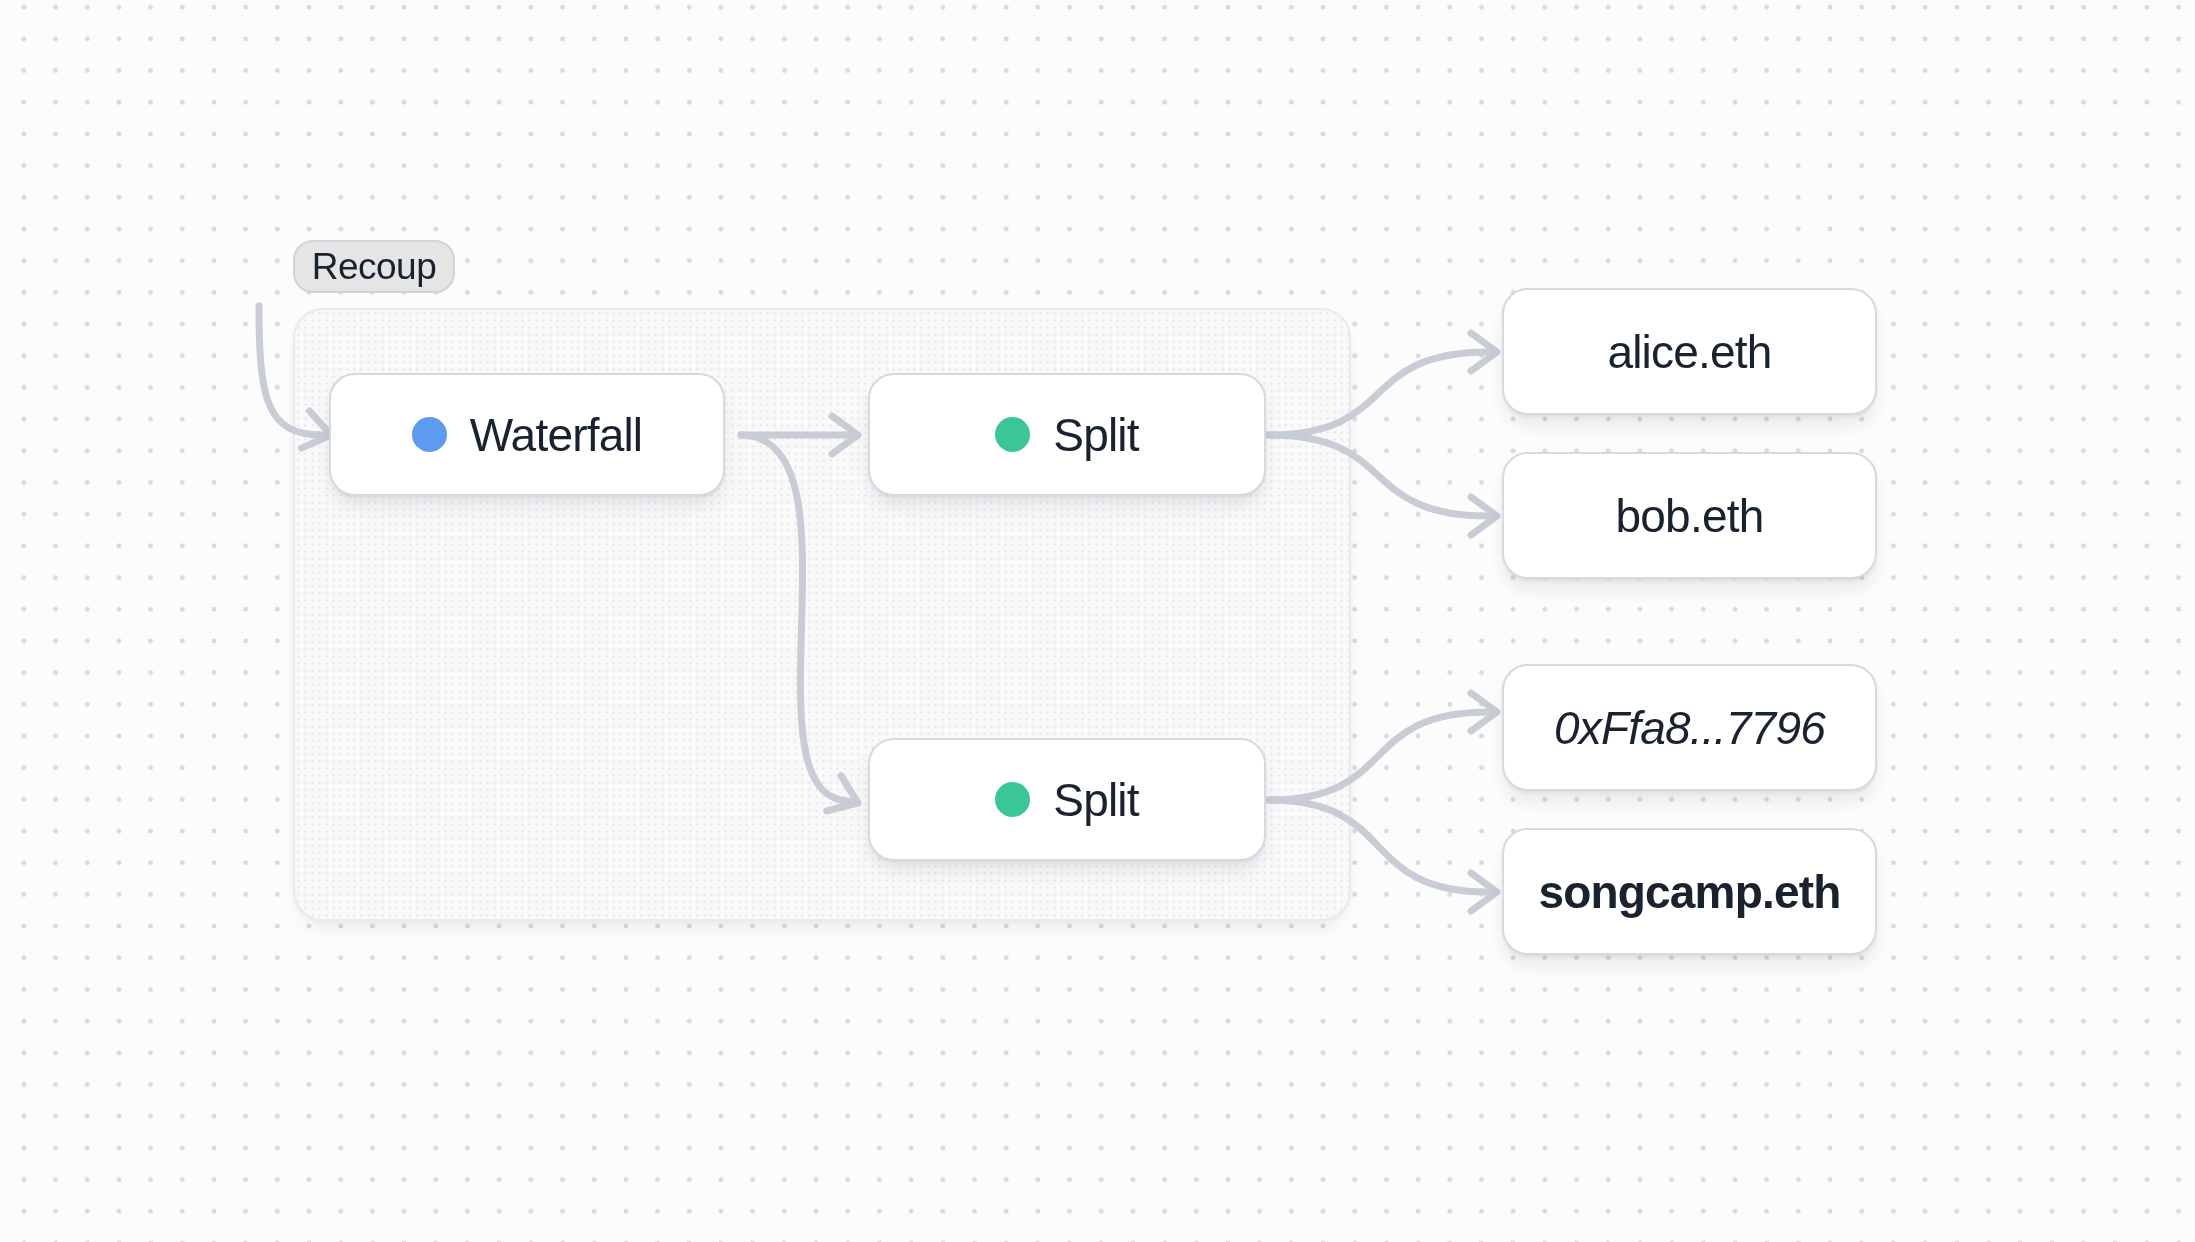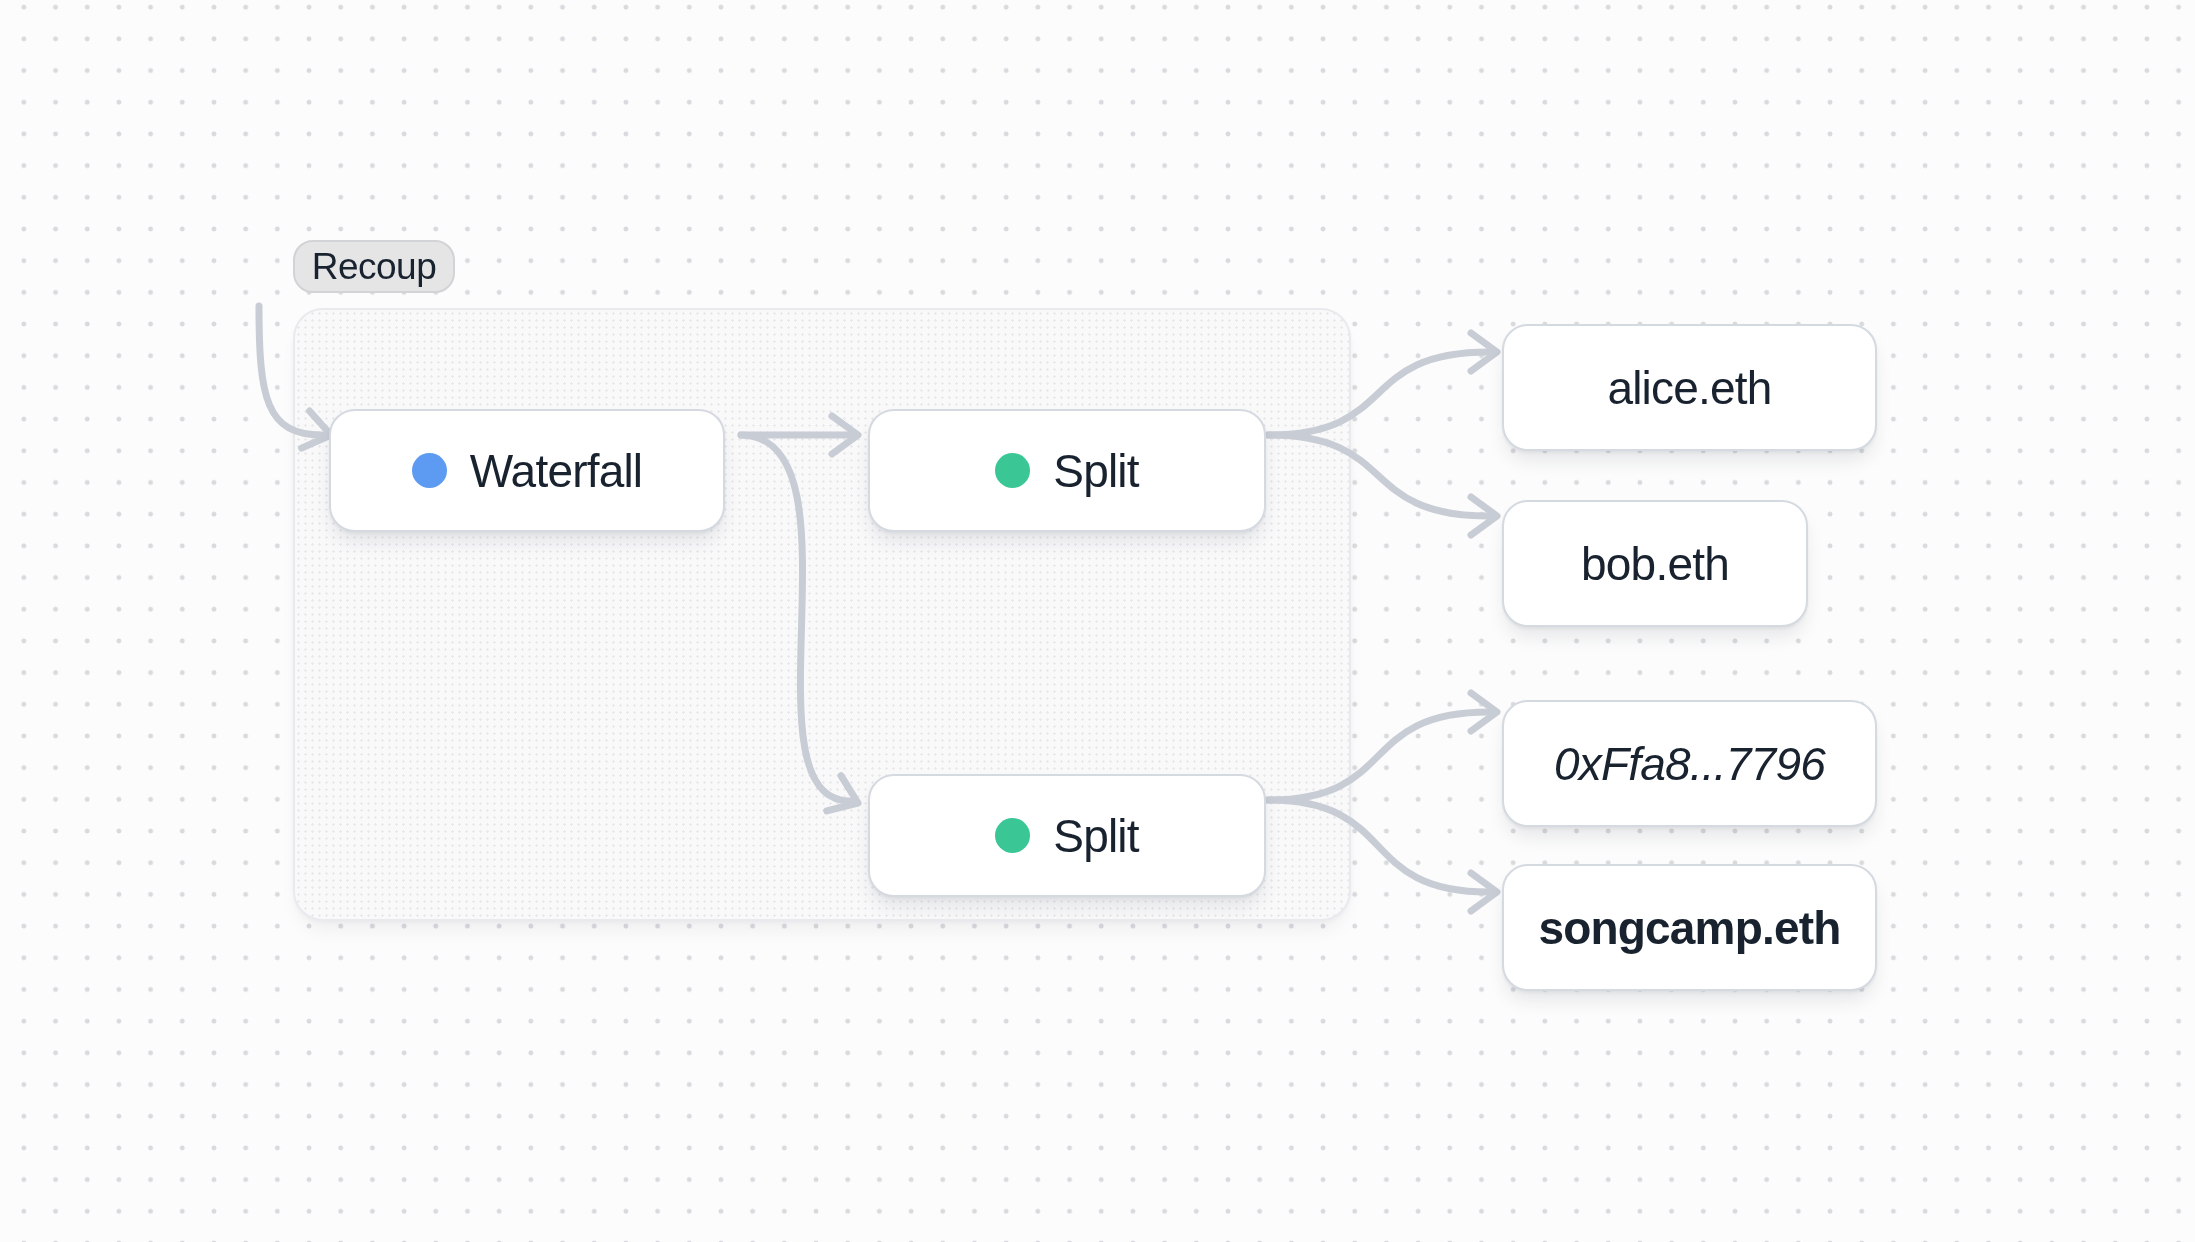--- a/index.html
+++ b/index.html
@@ -65,21 +65,20 @@
     align-items: center;
     justify-content: center;
     gap: 23px;
     font-size: 46px;
     letter-spacing: -0.8px;
     color: #19222f;
     box-shadow: 0 2px 3px rgba(25,35,60,0.05), 0 12px 18px -3px rgba(25,35,60,0.10);
     z-index: 3;
     cursor: default;
     white-space: nowrap;
-    margin-top: 36px;
   }
   .node .type-dot {
     width: 35px; height: 35px;
     border-radius: 50%;
     flex: 0 0 auto;
   }
 </style>
 </head>
 <body>
 
@@ -117,21 +116,21 @@
         <span class="type-dot" style="background: rgb(58, 199, 149);"></span>
         <span>Split</span>
       </div>
       <div class="node" style="left: 868px; top: 738px; width: 398px; height: 123px;">
         <span class="type-dot" style="background: rgb(58, 199, 149);"></span>
         <span>Split</span>
       </div>
       <div class="recipient" style="left: 1502px; top: 288px; width: 375px; height: 127px;">
         <span>alice.eth</span>
       </div>
-      <div class="recipient" style="left: 1502px; top: 464px; width: 306px; height: 127px;">
+      <div class="recipient" style="left: 1502px; top: 452px; width: 375px; height: 127px;">
         <span>bob.eth</span>
       </div>
       <div class="recipient" style="left: 1502px; top: 664px; width: 375px; height: 127px; font-style: italic;">
         <span>0xFfa8...7796</span>
       </div>
       <div class="recipient" style="left: 1502px; top: 828px; width: 375px; height: 127px; font-weight: bold;">
         <span>songcamp.eth</span>
       </div>
     </div>
 

